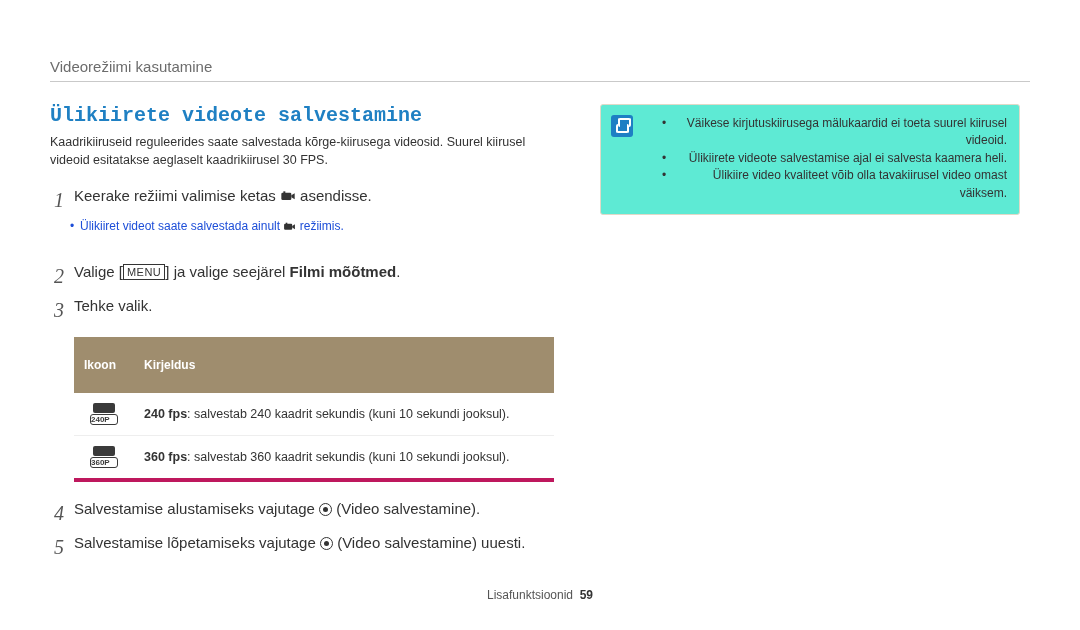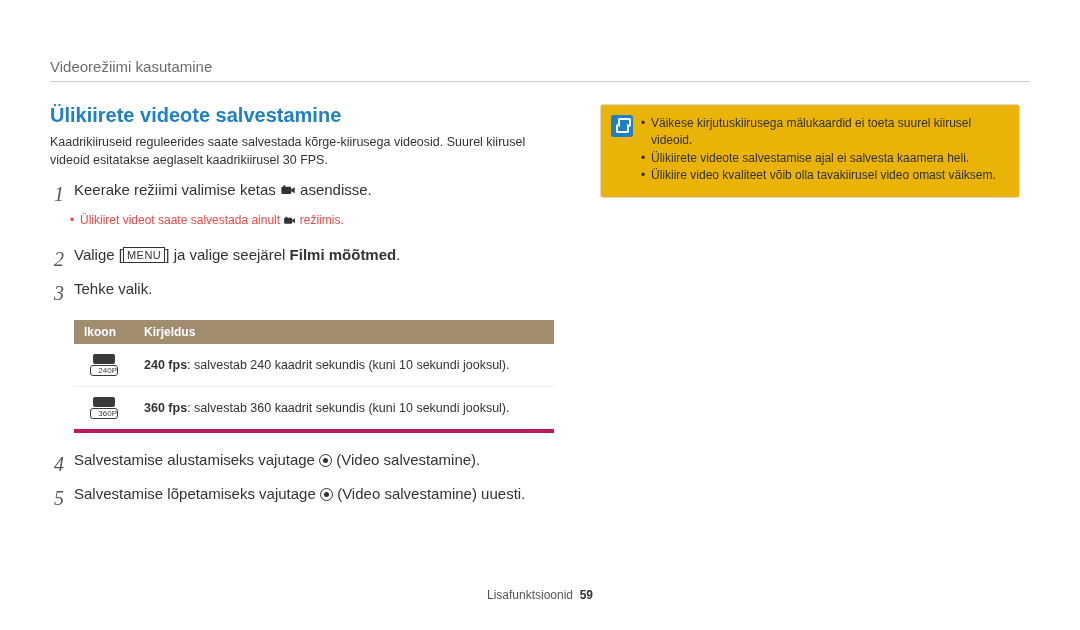--- a/index.html
+++ b/index.html
@@ -32,26 +32,27 @@
     flex: 0 0 510px;
   }
   .col-right {
     flex: 0 0 420px;
   }
   h2.title {
     color: #1f80c3;
     font-size: 20px;
     font-weight: 600;
     margin-bottom: 6px;
+    font-family: Liberation Mono, monospace;
   }
   .intro {
     font-size: 12.5px;
     line-height: 1.45;
     color: #333;
-    margin-bottom: 10px;
+    margin-bottom: 16px;
   }
   .steps {
     display: flex;
     flex-direction: column;
     gap: 4px;
   }
   .step {
     display: flex;
     align-items: flex-start;
     gap: 10px;
@@ -62,24 +63,24 @@
     font-style: italic;
     font-size: 20px;
     color: #555;
     width: 14px;
     text-align: right;
     font-family: "Times New Roman", serif;
   }
   .step-text { flex: 1; }
   .note-bullet {
     font-size: 12px;
-    color: #ef4444;
+    color: #1d4ed8;
     padding-left: 30px;
     position: relative;
-    margin-bottom: 13px;
+    margin-bottom: 24px;
   }
   .note-bullet::before {
     content: "•";
     position: absolute;
     left: 20px;
   }
   .inline-icon {
     display: inline-block;
     vertical-align: -2px;
     width: 16px;
@@ -117,21 +118,21 @@
     margin: 8px 0 12px 24px;
     width: 480px;
     border-collapse: collapse;
   }
   .spec-table thead th {
     background: #9f8d6e;
     color: #fff;
     font-size: 12px;
     font-weight: 700;
     text-align: left;
-    padding: 5px 10px;
+    padding: 21px 10px;
   }
   .spec-table thead th:first-child { width: 60px; }
   .spec-table tbody td {
     border-bottom: 1px solid #eee;
     padding: 10px 10px;
     font-size: 12.5px;
     vertical-align: middle;
   }
   .spec-table tbody tr:last-child td {
     border-bottom: 4px solid #be185d;
@@ -153,36 +154,37 @@
     color: #fff;
     font-size: 6px;
     text-align: center;
   }
   .fps-badge .bot {
     position: absolute;
     top: 11px;
     left: 0;
     width: 28px;
     font-size: 8px;
-    font-weight: 400;
-    text-align: right;
+    font-weight: 700;
+    text-align: left;
     color: #3a3a3a;
     border: 1px solid #3a3a3a;
     border-radius: 3px;
     line-height: 9px;
   }
   
   .note-panel {
     display: flex;
-    gap: 8px;
+    gap: 29px;
     border: 1px solid #e0d9c8;
-    background: #eab308;
+    background: #5eead4;
     border-radius: 3px;
     padding: 10px 12px 12px 10px;
     font-size: 12px;
+    text-align: right;
   }
   .note-panel .note-icon {
     width: 22px;
     height: 22px;
     background: #1e7fc4;
     border-radius: 3px;
     position: relative;
     flex-shrink: 0;
   }
   .note-panel .note-icon::before,

